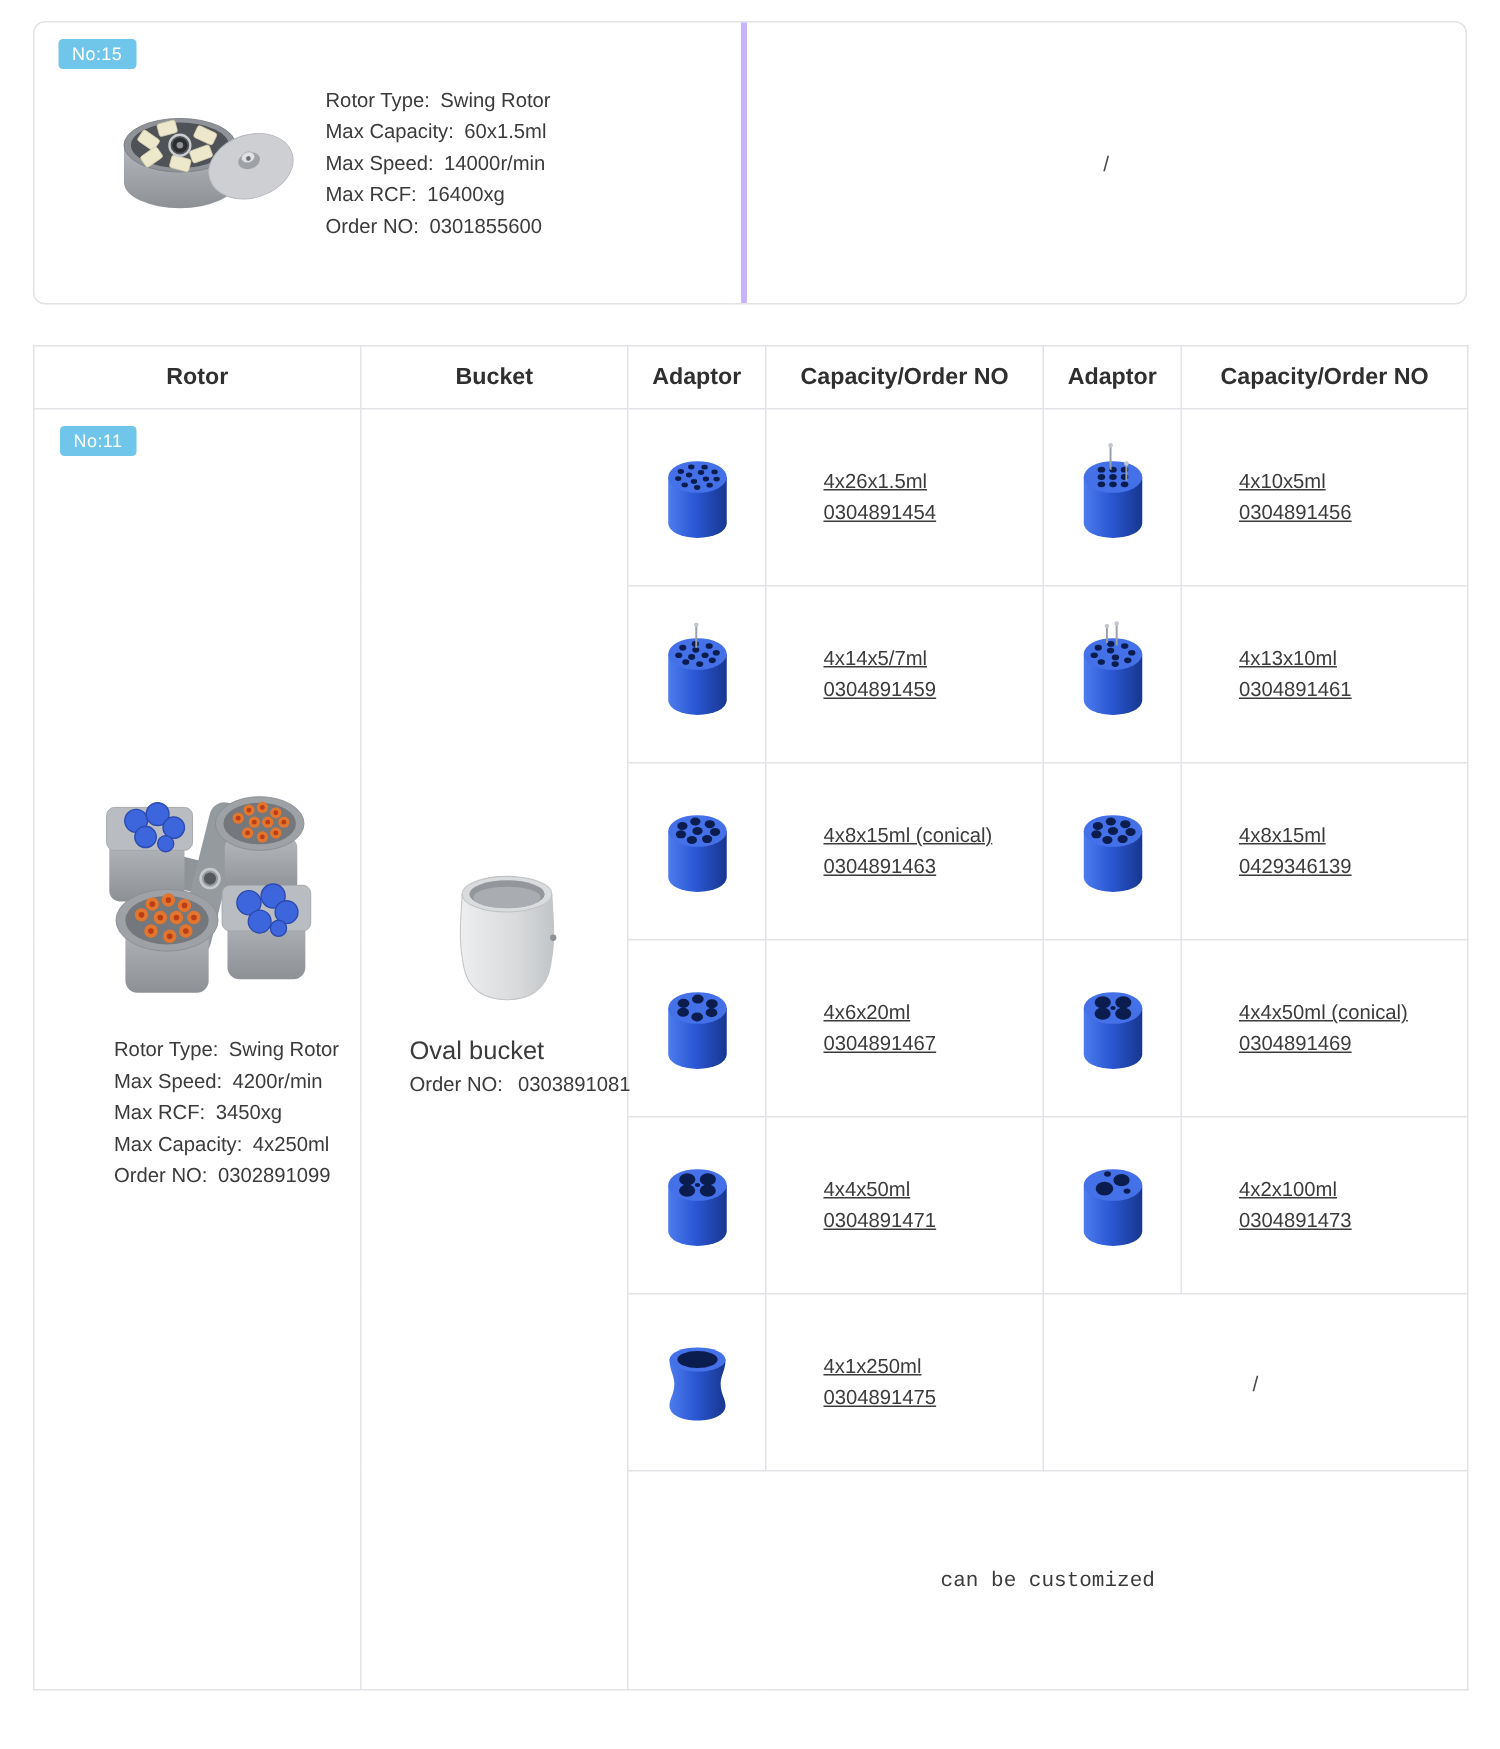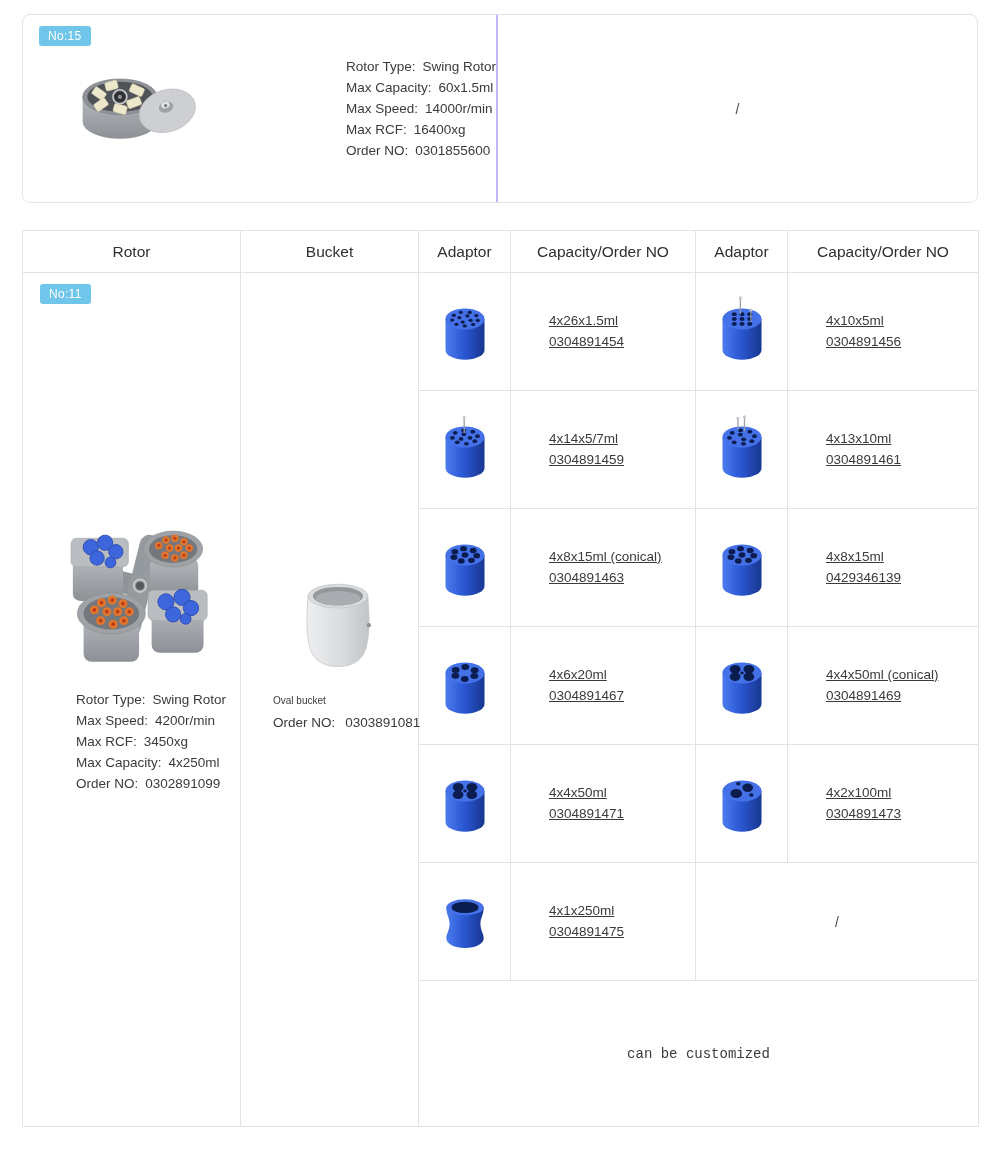--- a/index.html
+++ b/index.html
@@ -25,25 +25,24 @@
   
   .top-card {
     width:956px; height:189px;
     border:1px solid #e2e3e6; border-radius:8px;
     display:flex;
     position:relative;
     background:#fff;
   }
   .top-left {
     width:475px; height:100%;
-    border-right:2px solid #c4b5fd;
+    border-right:4px solid #c4b5fd;
     position:relative;
     display:flex; align-items:center;
     padding-left:48px;
-    justify-content:space-between;
   }
   .top-left .badge { position:absolute; top:11px; left:16px; }
   .top-right {
     flex:1; display:flex; align-items:center; justify-content:center;
     font-size:14px; color:#4a4a4a;
   }
   .rotor15-img svg { width:132px; height:auto; display:block; }
   .top-specs { margin-left:14px; }
 
   .spec-line { font-size:13.5px; line-height:21px; white-space:nowrap; }
@@ -56,40 +55,40 @@
     border-collapse:collapse;
     table-layout:fixed;
   }
   .main-table th, .main-table td {
     border:1px solid #e2e3e6;
     background:#fff;
     vertical-align:middle;
   }
   .main-table thead tr { height:42px; }
   .main-table th {
-    font-size:15.5px; font-weight:normal; color:#2f2f2f;
+    font-size:15.5px; font-weight:bold; color:#2f2f2f;
     text-align:center;
   }
   .main-table tbody tr { height:118px; }
   .main-table tbody tr.row-last { height:146px;font-family:Liberation Mono, monospace; }
 
   .rotor-cell, .bucket-cell {
     vertical-align:middle;
     position:relative;
     padding:0 0 90px 16px;
   }
   .rotor-cell .badge { position:absolute; top:11px; left:17px; }
   .rotor-cell-inner { display:flex; flex-direction:column; align-items:center; }
   .rotor11-img svg { width:188px; height:auto; display:block; }
   .rotor-specs { margin-top:12px; align-self:flex-start; padding-left:37px; }
 
   .bucket-cell-inner { display:flex; flex-direction:column; align-items:center; }
   .bucket-img svg { width:88px; height:auto; display:block; }
   .bucket-text { margin-top:14px; align-self:flex-start; padding-left:16px; }
-  .bucket-name { font-size:10px; line-height:22px; }
+  .bucket-name { font-size:17px; line-height:22px; }
   .bucket-order { font-size:13.5px; line-height:22px; white-space:nowrap; }
   .bucket-order .spec-value { margin-left:10px;margin-top:43px; }
 
   .adaptor-cell { text-align:center; }
   .adaptor-cell .adaptor { display:inline-block; }
   .adaptor svg { width:52px; height:auto; display:block; margin:0 auto; }
 
   .cap-cell { padding-left:38px;text-decoration:underline; }
   .cap-line { font-size:13.5px; line-height:20px; }
   .cap-line + .cap-line { margin-top:1px; }

